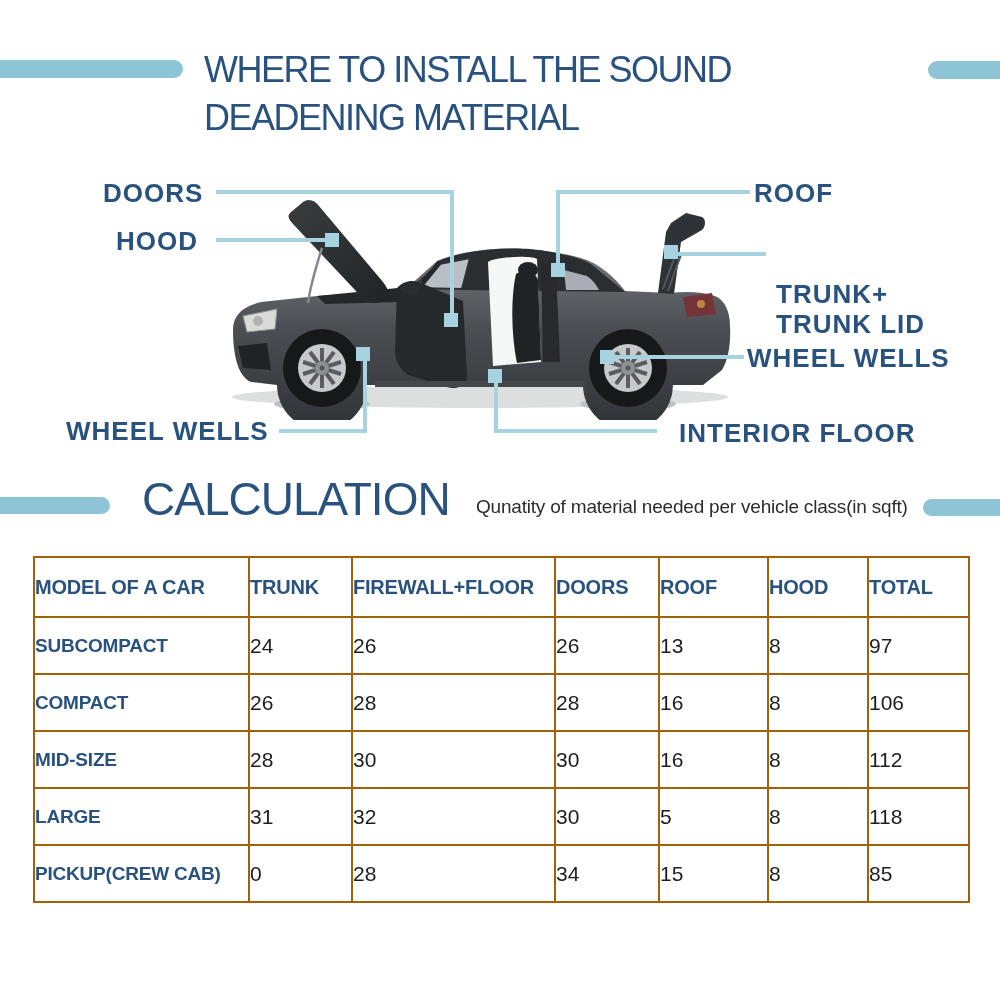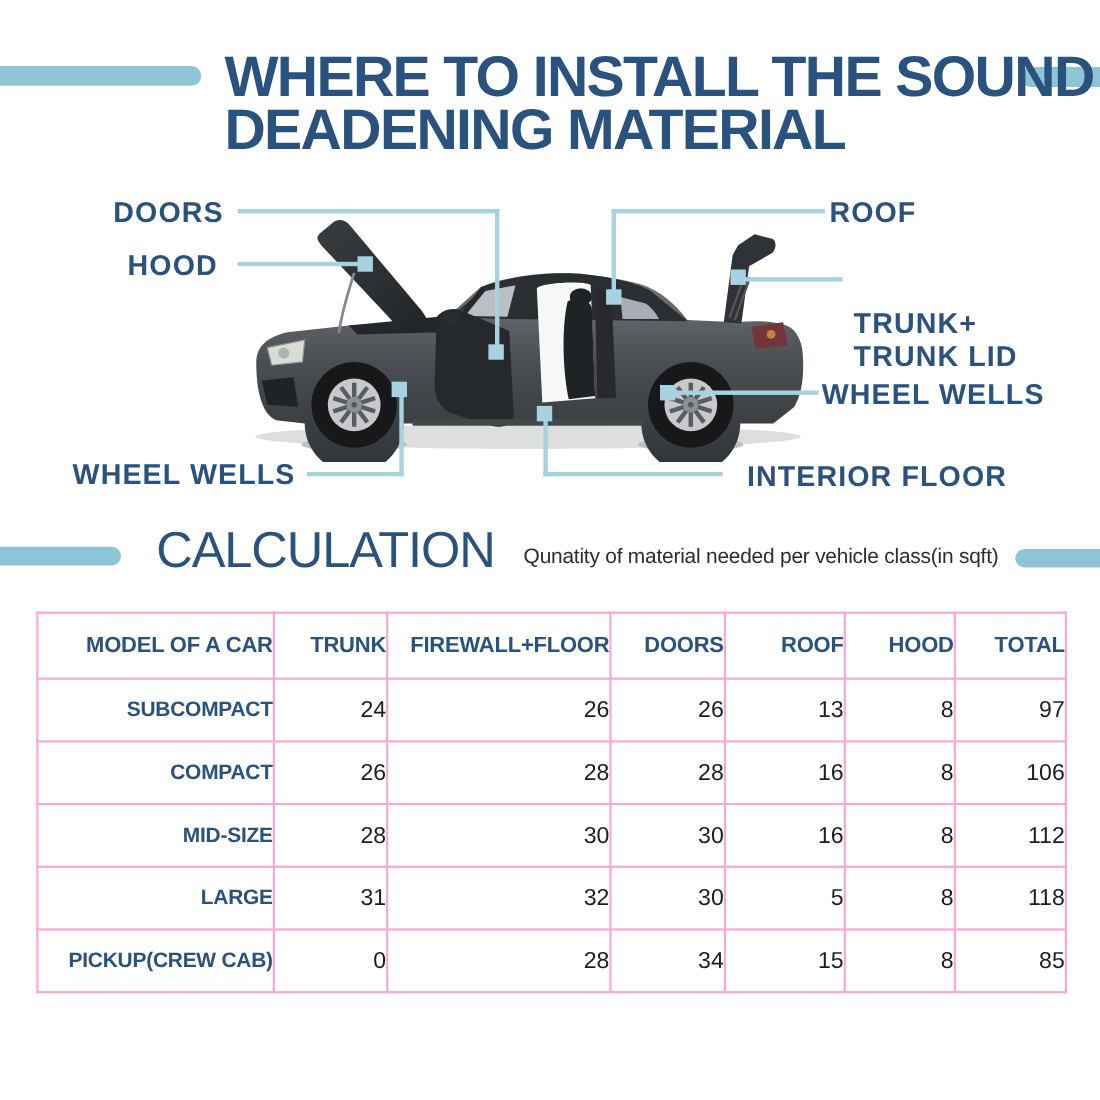--- a/index.html
+++ b/index.html
@@ -9,21 +9,21 @@
   }
   
   .bar { position:absolute; background:#8ec5d6; }
   .bar-top-left  { left:0;     top:60px;  width:183px; height:18px; border-radius:0 9px 9px 0; }
   .bar-top-right { left:928px; top:61px;  width:72px;  height:18px; border-radius:9px 0 0 9px; }
   .bar-calc-left { left:0;     top:497px; width:110px; height:17px; border-radius:0 9px 9px 0; }
   .bar-calc-right{ left:923px; top:499px; width:77px;  height:17px; border-radius:9px 0 0 9px; }
 
   .title {
     position:absolute; left:204px; top:46px; color:#29527e;
-    font-weight:700; font-size:52px; line-height:48px; letter-spacing:-1.5px; white-space:nowrap;
+    font-weight:400; font-size:36px; line-height:48px; letter-spacing:-1.5px; white-space:nowrap;
   }
 
   
   .lbl {
     position:absolute; color:#29527e; font-weight:700; font-size:26px;
     letter-spacing:1px; line-height:30px; white-space:nowrap; z-index:6;
   }
   .lbl-doors    { left:103px; top:178px; }
   .lbl-hood     { left:116px; top:226px; }
   .lbl-wwl      { left:66px;  top:416px; }
@@ -63,21 +63,21 @@
   .calc-subtitle {
     position:absolute; left:476px; top:496px; color:#2d2d2d;
     font-size:19px; letter-spacing:-0.2px; white-space:nowrap;
   }
 
   table.calc {
     position:absolute; left:33px; top:556px; width:935px;
     border-collapse:collapse; table-layout:fixed; z-index:2; background:#ffffff;
   }
   table.calc th, table.calc td {
-    border:2px solid #f9a8d4; text-align:right; vertical-align:middle; padding:0;margin-left:12px;
+    border:2px solid #a16207; text-align:left; vertical-align:middle; padding:0;margin-left:12px;
   }
   table.calc th { height:58px; color:#29527e; font-size:20px; font-weight:700; letter-spacing:-0.2px; }
   table.calc td { height:55px; color:#1d1d1d; font-size:21px; font-weight:400; }
   table.calc td.model { color:#29527e; font-size:19px; font-weight:700; letter-spacing:-0.2px;border-radius:15px; }
 </style>
 </head>
 <body>
 
 <div class="page">
 

